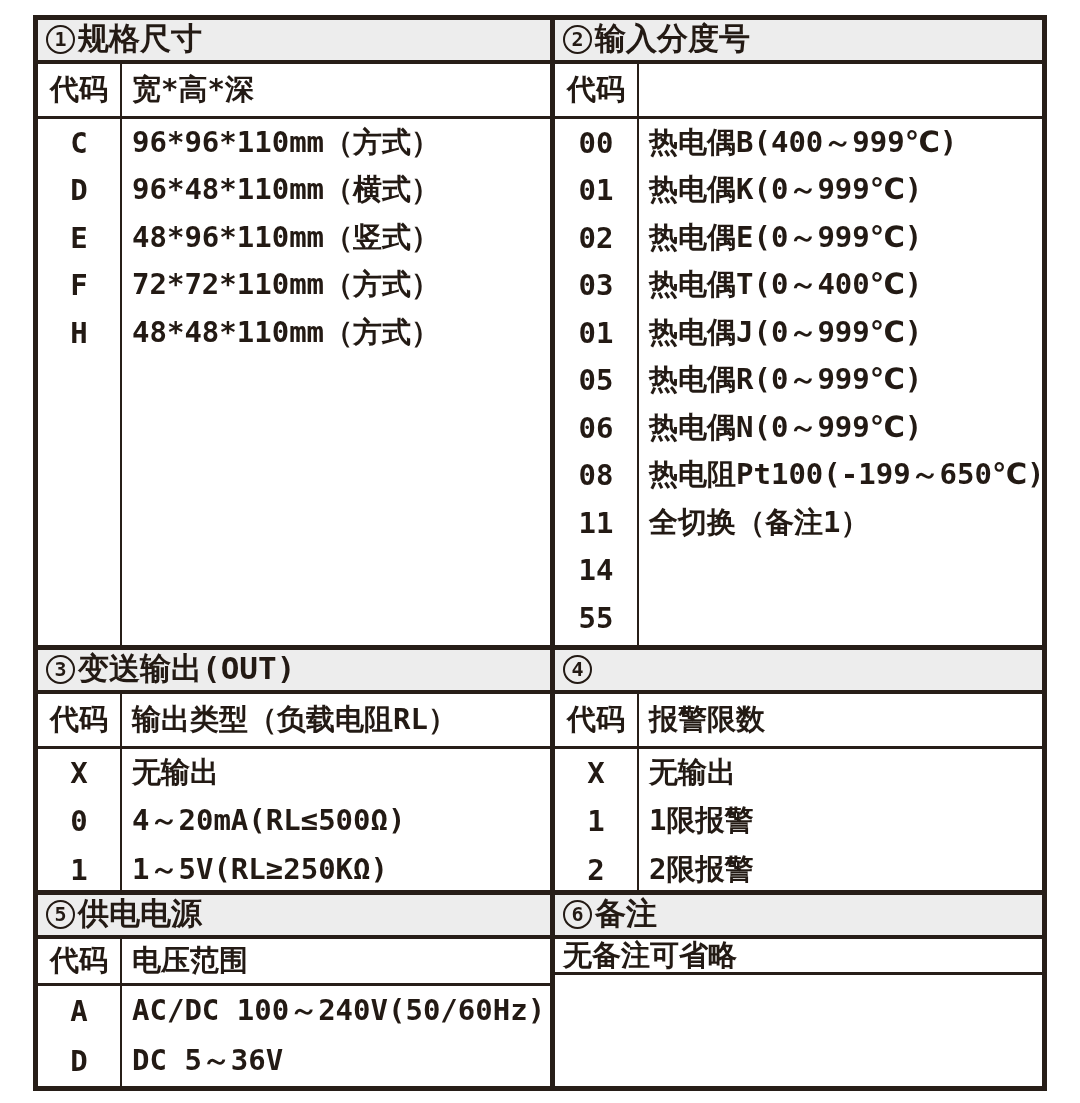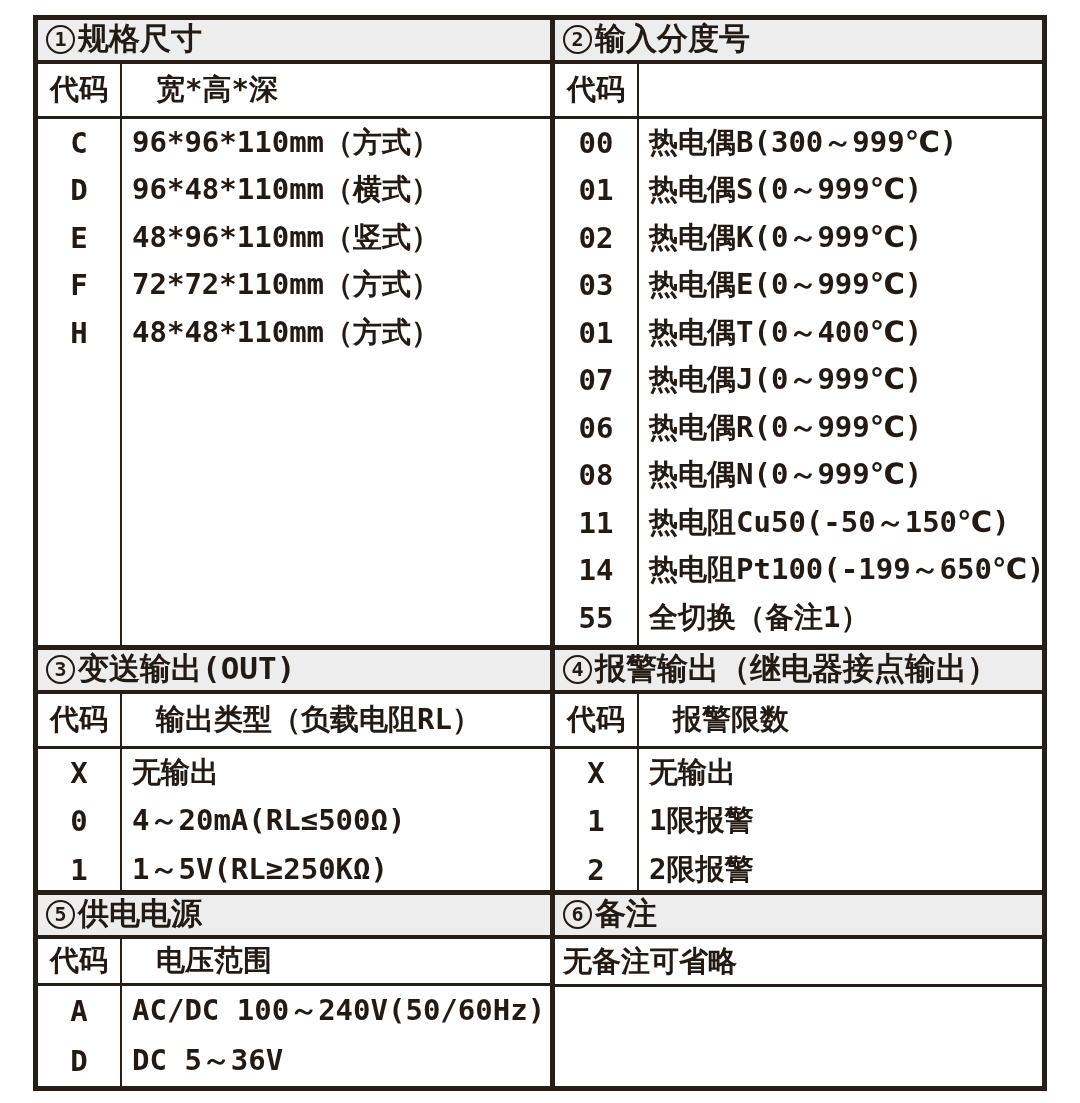--- a/index.html
+++ b/index.html
@@ -47,21 +47,20 @@
     border:2.5px solid var(--text);
     border-radius:50%;
     font-size:20px;line-height:1;
     margin-right:3px;
   }
   .subheader{
     height:55px;flex:none;
     border-bottom:3px solid var(--border);
     display:flex;align-items:stretch;
     font-size:29px;
-    gap:24px;
   }
   .subheader .code-head{
     width:84px;flex:none;
     border-right:2px solid var(--border);
     display:flex;align-items:center;justify-content:center;
   }
   .subheader .desc-head{
     flex:1;display:flex;align-items:center;
     padding-left:10px;white-space:nowrap;
   }
@@ -75,21 +74,21 @@
   .cell{
     flex:none;display:flex;align-items:center;
     font-size:29px;white-space:nowrap;
   }
   .cell.code{justify-content:center;}
   .cell.desc{padding-left:10px;}
   .r-top{height:47.5px;}
   .r-mid{height:48.3px;}
   .r-bot{height:50px;}
   .note-row{
-    height:48px;flex:none;
+    height:36px;flex:none;
     border-bottom:3px solid var(--border);
     display:flex;align-items:center;
     padding-left:8px;font-size:29px;white-space:nowrap;
   }
   .filler{flex:1;}
 </style>
 </head>
 <body>
 
 <div class="tbl">
@@ -185,49 +184,46 @@
       <div class="subheader">
         <div class="code-head">代码</div>
       </div>
       <div class="body">
         <div class="code-col">
           <div class="cell code r-top">00</div>
           <div class="cell code r-top">01</div>
           <div class="cell code r-top">02</div>
           <div class="cell code r-top">03</div>
           <div class="cell code r-top">01</div>
-          <div class="cell code r-top">07</div>
+          <div class="cell code r-top">05</div>
           <div class="cell code r-top">06</div>
           <div class="cell code r-top">08</div>
           <div class="cell code r-top">11</div>
           <div class="cell code r-top">14</div>
           <div class="cell code r-top">55</div>
         </div>
         <div class="desc-col">
-          <div class="cell desc r-top">热电偶B(300～999℃)</div>
-          <div class="cell desc r-top">热电偶S(0～999℃)</div>
+          <div class="cell desc r-top">热电偶B(400～999℃)</div>
           <div class="cell desc r-top">热电偶K(0～999℃)</div>
           <div class="cell desc r-top">热电偶E(0～999℃)</div>
           <div class="cell desc r-top">热电偶T(0～400℃)</div>
           <div class="cell desc r-top">热电偶J(0～999℃)</div>
           <div class="cell desc r-top">热电偶R(0～999℃)</div>
           <div class="cell desc r-top">热电偶N(0～999℃)</div>
-          <div class="cell desc r-top">热电阻Cu50(-50～150℃)</div>
           <div class="cell desc r-top">热电阻Pt100(-199～650℃)</div>
           <div class="cell desc r-top">全切换（备注1）</div>
         </div>
       </div>
     </div>
 
     <div class="sep"></div>
 
     <div class="sec sec-mid">
       <div class="sec-header">
         <span class="circ">4</span>
-        <span>报警输出（继电器接点输出）</span>
       </div>
       <div class="subheader">
         <div class="code-head">代码</div>
         <div class="desc-head">报警限数</div>
       </div>
       <div class="body">
         <div class="code-col">
           <div class="cell code r-mid">X</div>
           <div class="cell code r-mid">1</div>
           <div class="cell code r-mid">2</div>

